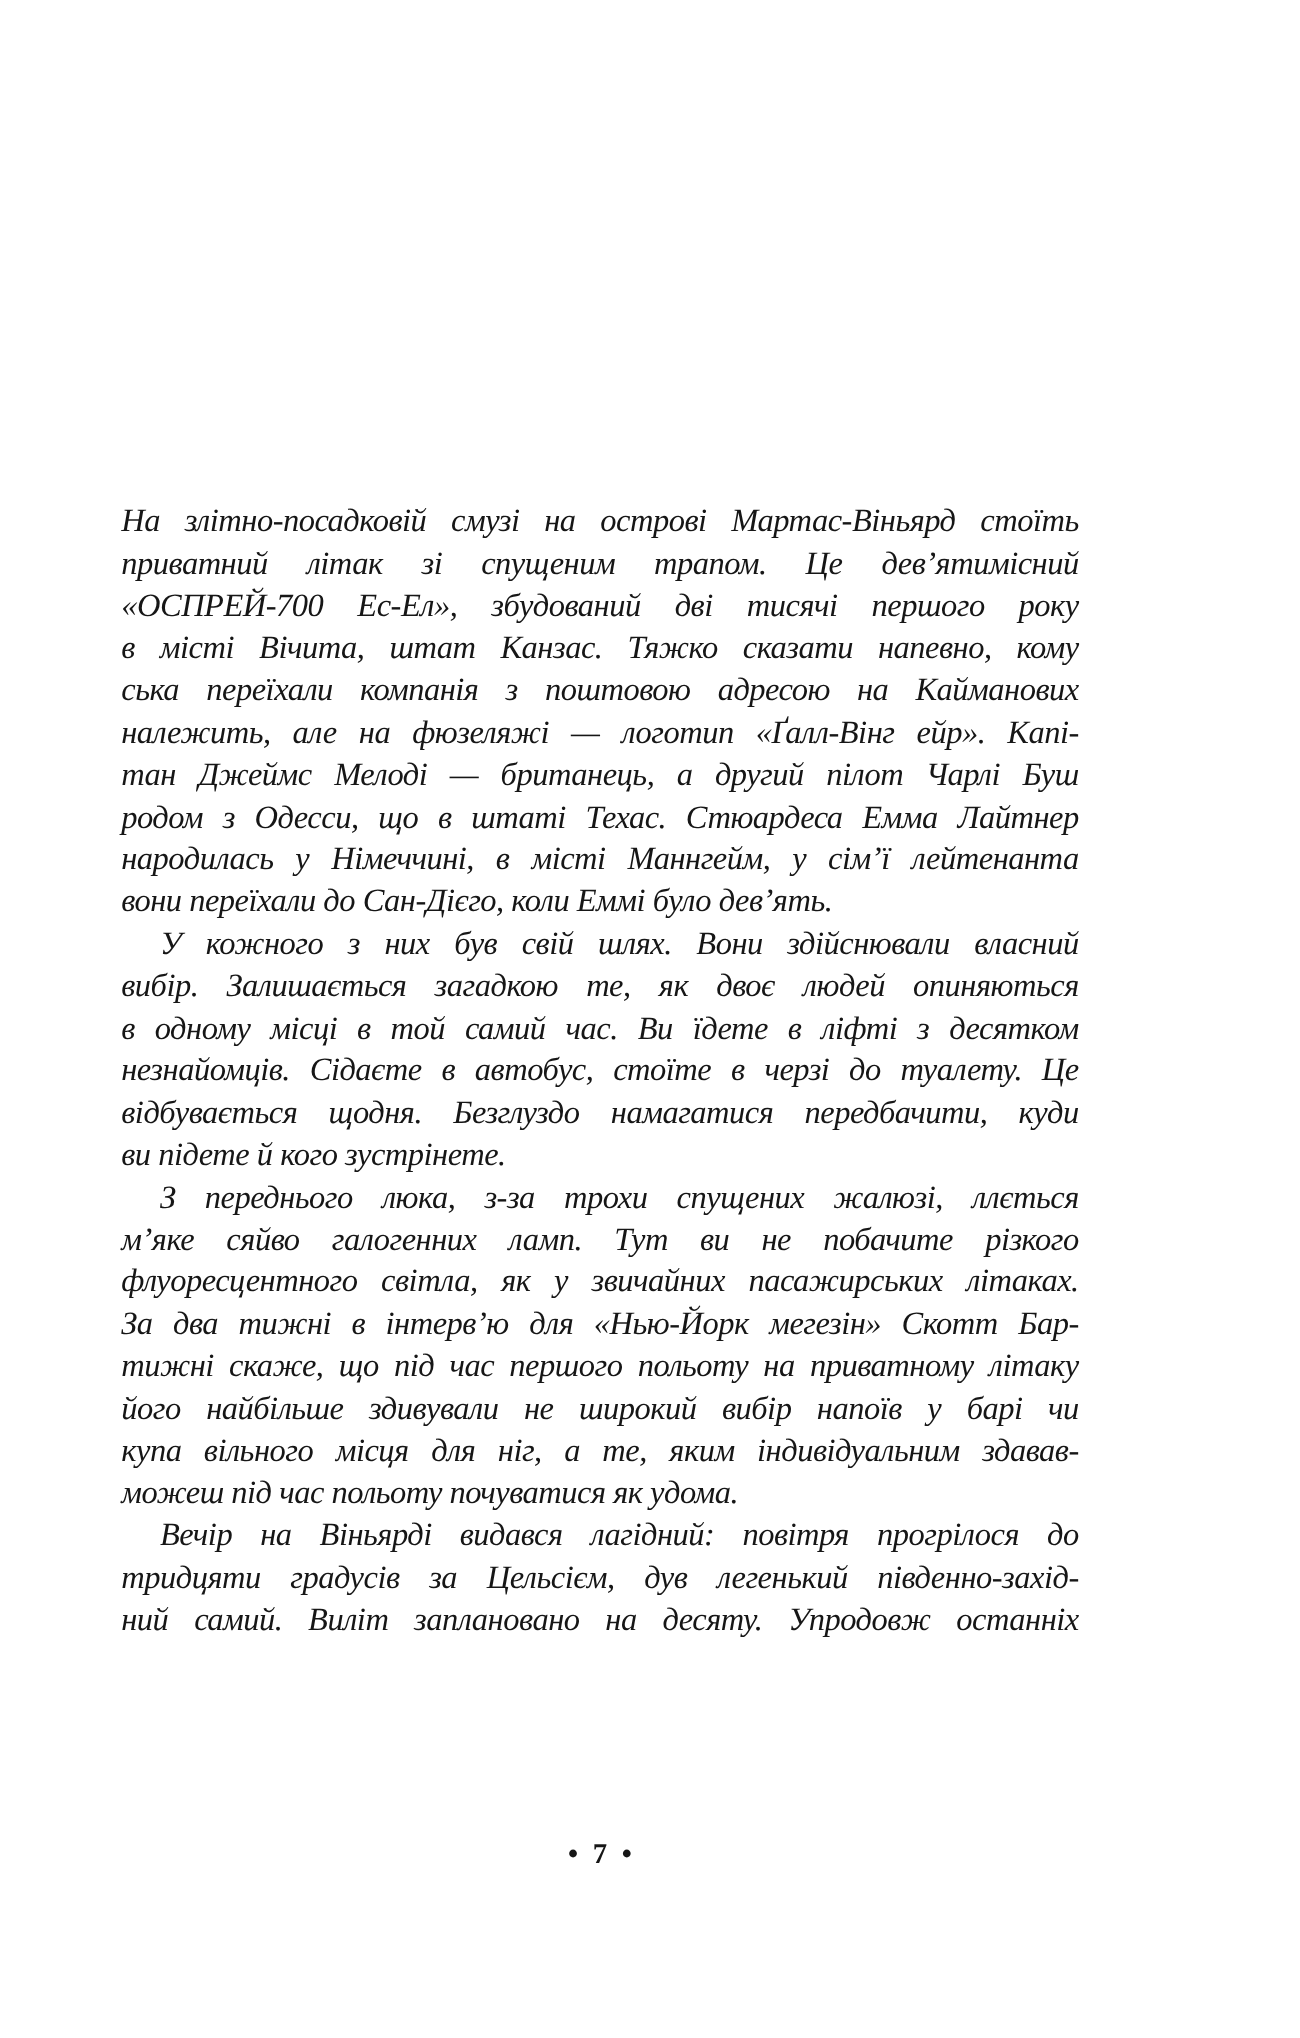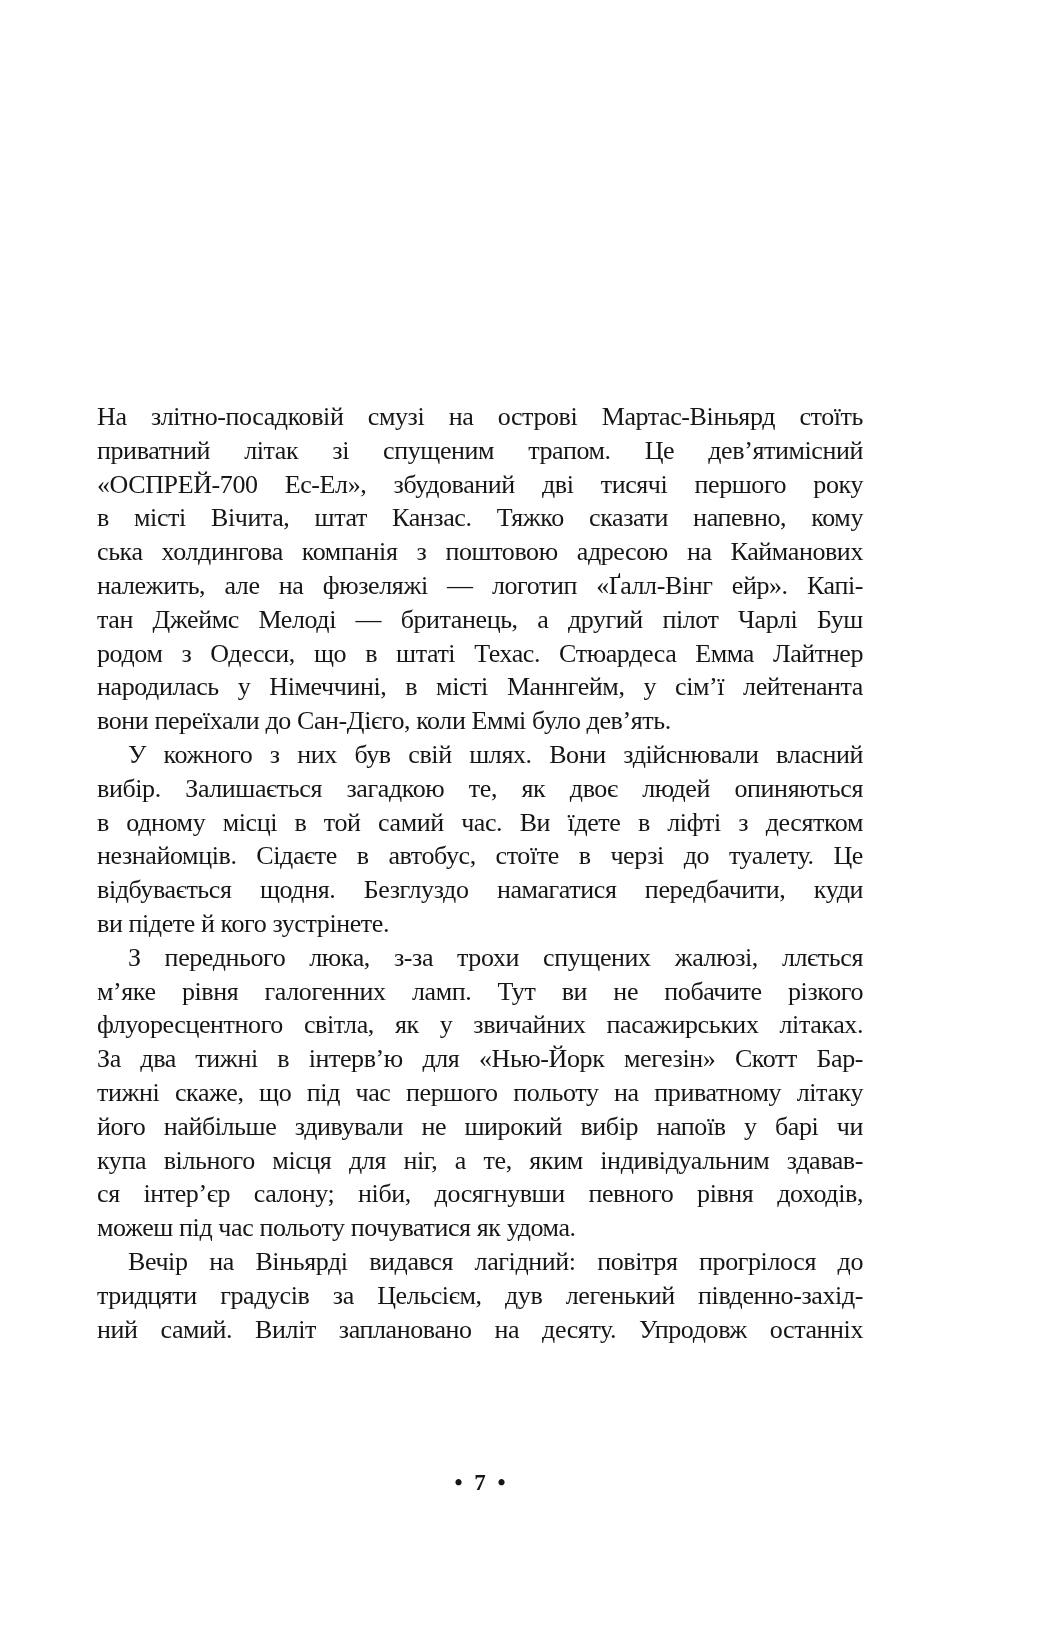--- a/index.html
+++ b/index.html
@@ -16,20 +16,21 @@
     font-family: "Liberation Serif", "DejaVu Serif", serif;
     overflow: hidden;
   }
   .text-block {
     position: absolute;
     left: 97px;
     top: 400px;
     width: 766px;
     font-size: 26px;
     letter-spacing: -0.4px;
+    font-style: italic;
   }
   .line {
     line-height: 33.8px;
     text-align: justify;
     text-align-last: justify;
     white-space: normal;
   }
   .line.indent {
     text-indent: 31px;
   }
@@ -50,39 +51,38 @@
 </style>
 </head>
 <body>
 
 <div class="page">
   <div class="text-block">
       <div class="line">На злітно-посадковій смузі на острові Мартас-Віньярд стоїть</div>
       <div class="line">приватний літак зі спущеним трапом. Це дев’ятимісний</div>
       <div class="line">«ОСПРЕЙ-700 Ес-Ел», збудований дві тисячі першого року</div>
       <div class="line">в місті Вічита, штат Канзас. Тяжко сказати напевно, кому</div>
-      <div class="line">ська холдингова компанія з поштовою адресою на Кайманових</div>
+      <div class="line">ська переїхали компанія з поштовою адресою на Кайманових</div>
       <div class="line">належить, але на фюзеляжі — логотип «Ґалл-Вінг ейр». Капі-</div>
       <div class="line">тан Джеймс Мелоді — британець, а другий пілот Чарлі Буш</div>
       <div class="line">родом з Одесси, що в штаті Техас. Стюардеса Емма Лайтнер</div>
       <div class="line">народилась у Німеччині, в місті Маннгейм, у сім’ї лейтенанта</div>
       <div class="line para-end">вони переїхали до Сан-Дієго, коли Еммі було дев’ять.</div>
       <div class="line indent">У кожного з них був свій шлях. Вони здійснювали власний</div>
       <div class="line">вибір. Залишається загадкою те, як двоє людей опиняються</div>
       <div class="line">в одному місці в той самий час. Ви їдете в ліфті з десятком</div>
       <div class="line">незнайомців. Сідаєте в автобус, стоїте в черзі до туалету. Це</div>
       <div class="line">відбувається щодня. Безглуздо намагатися передбачити, куди</div>
       <div class="line para-end">ви підете й кого зустрінете.</div>
       <div class="line indent">З переднього люка, з-за трохи спущених жалюзі, ллється</div>
-      <div class="line">м’яке рівня галогенних ламп. Тут ви не побачите різкого</div>
+      <div class="line">м’яке сяйво галогенних ламп. Тут ви не побачите різкого</div>
       <div class="line">флуоресцентного світла, як у звичайних пасажирських літаках.</div>
       <div class="line">За два тижні в інтерв’ю для «Нью-Йорк мегезін» Скотт Бар-</div>
       <div class="line">тижні скаже, що під час першого польоту на приватному літаку</div>
       <div class="line">його найбільше здивували не широкий вибір напоїв у барі чи</div>
       <div class="line">купа вільного місця для ніг, а те, яким індивідуальним здавав-</div>
-      <div class="line">ся інтер’єр салону; ніби, досягнувши певного рівня доходів,</div>
       <div class="line para-end">можеш під час польоту почуватися як удома.</div>
       <div class="line indent">Вечір на Віньярді видався лагідний: повітря прогрілося до</div>
       <div class="line">тридцяти градусів за Цельсієм, дув легенький південно-захід-</div>
       <div class="line">ний самий. Виліт заплановано на десяту. Упродовж останніх</div>
     </div>
   <div class="footer">• 7 •</div>
 </div>
 
 </body></html>

